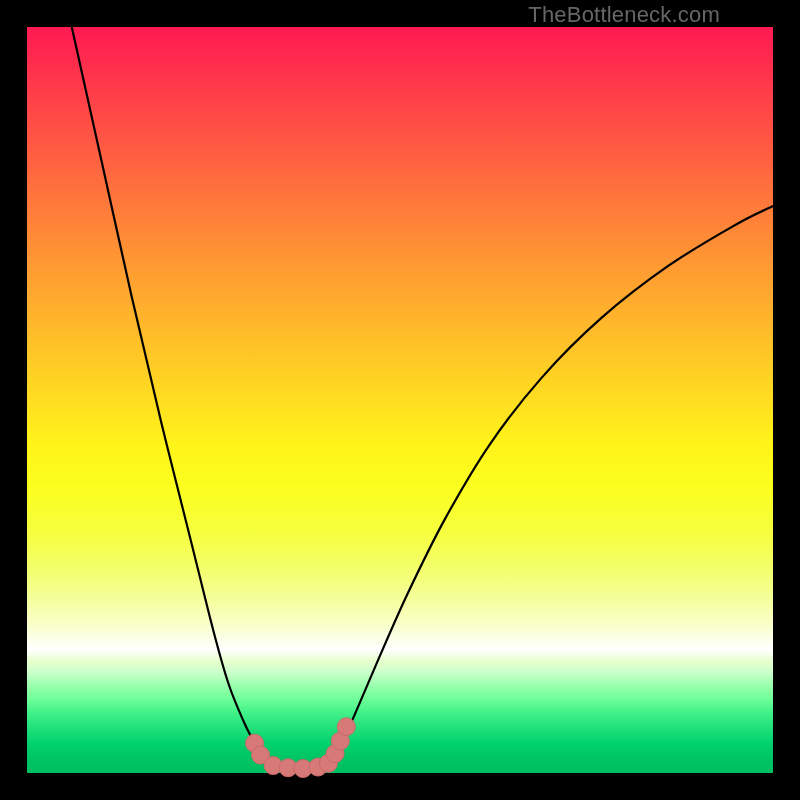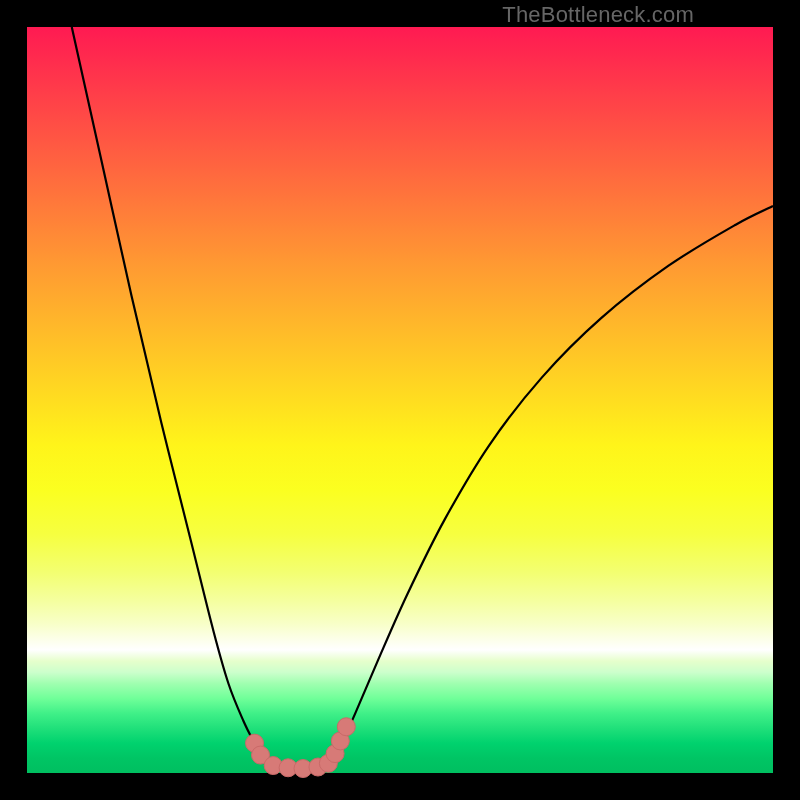--- a/index.html
+++ b/index.html
@@ -11,20 +11,21 @@
     overflow: hidden;
     font-family: Arial, Helvetica, sans-serif;
   }
   .frame {
     position: absolute;
     left: 0;
     top: 0;
     width: 700px;
     height: 800px;
     background: #000;
+    padding-left: 26px;
   }
   .plot {
     position: absolute;
     left: 27px;
     top: 27px;
     width: 746px;
     height: 746px;
     background: linear-gradient(to bottom,
       #ff1a52 0%,
       #ff3a4a 8%,

